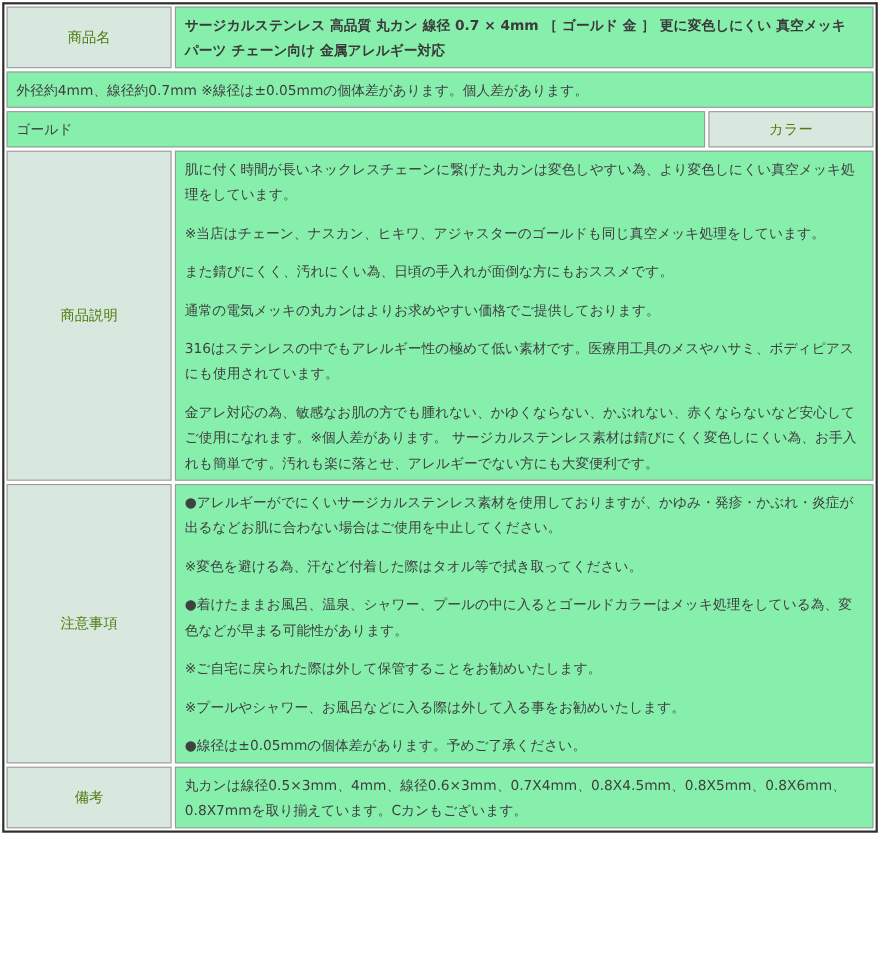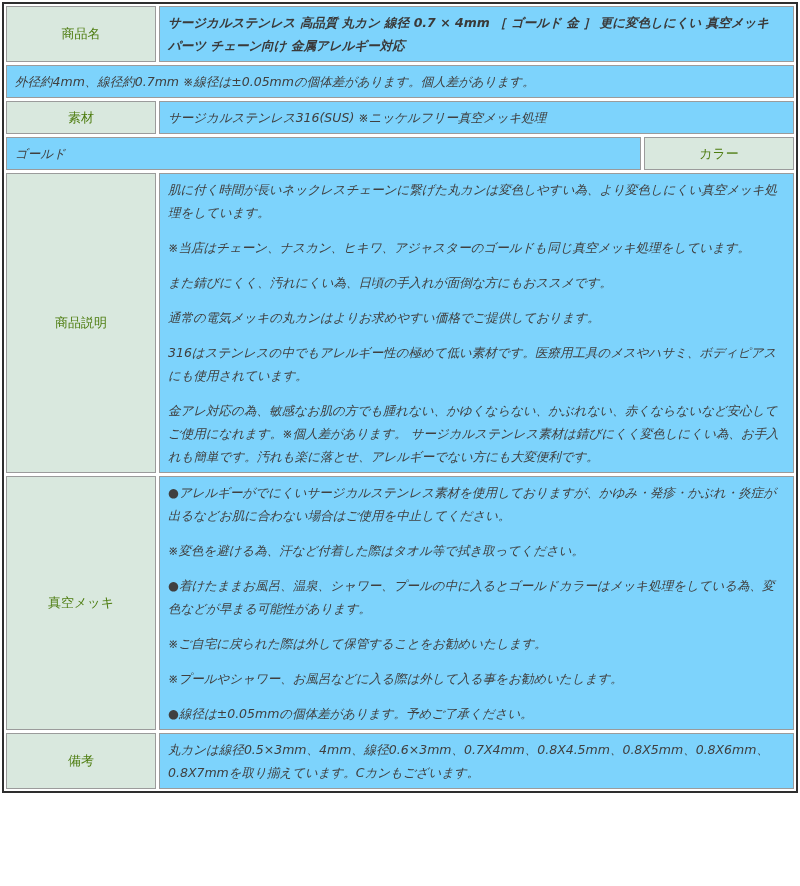--- a/index.html
+++ b/index.html
@@ -35,26 +35,25 @@
     align-items: center;
     justify-content: center;
     font-weight: normal;
     font-size: 13px;
     color: #4d7c0f;
     text-align: center;
     padding: 4px 2px;
   }
   .value-cell {
     flex: 1;
-    background: #7dd3fc;
+    background: #86efac;
     padding: 4px 8px;
     font-size: 12.5px;
     line-height: 23px;
     color: #404040;
-    font-style: italic;
   }
   .value-cell p {
     margin: 0 0 12px 0;
   }
   .value-cell p:last-child {
     margin-bottom: 0;
   }
   .value-bold p {
     font-weight: bold;
     color: #3a3a3a;
@@ -71,26 +70,20 @@
       <p>サージカルステンレス 高品質 丸カン 線径 0.7 × 4mm ［ ゴールド 金 ］ 更に変色しにくい 真空メッキ パーツ チェーン向け 金属アレルギー対応</p>
     </div>
   </div>
 
   <div class="spec-row">
     <div class="cell value-cell">
       <p>外径約4mm、線径約0.7mm ※線径は±0.05mmの個体差があります。個人差があります。</p>
     </div>
   </div>
 
-  <div class="spec-row">
-    <div class="cell label-cell">素材</div>
-    <div class="cell value-cell">
-      <p>サージカルステンレス316(SUS) ※ニッケルフリー真空メッキ処理</p>
-    </div>
-  </div>
 
   <div class="spec-row">
     <div class="cell value-cell">
       <p>ゴールド</p>
     </div>
     <div class="cell label-cell">カラー</div>
   </div>
 
   <div class="spec-row">
     <div class="cell label-cell">商品説明</div>
@@ -98,21 +91,21 @@
       <p>肌に付く時間が長いネックレスチェーンに繋げた丸カンは変色しやすい為、より変色しにくい真空メッキ処理をしています。</p>
       <p>※当店はチェーン、ナスカン、ヒキワ、アジャスターのゴールドも同じ真空メッキ処理をしています。</p>
       <p>また錆びにくく、汚れにくい為、日頃の手入れが面倒な方にもおススメです。</p>
       <p>通常の電気メッキの丸カンはよりお求めやすい価格でご提供しております。</p>
       <p>316はステンレスの中でもアレルギー性の極めて低い素材です。医療用工具のメスやハサミ、ボディピアスにも使用されています。</p>
       <p>金アレ対応の為、敏感なお肌の方でも腫れない、かゆくならない、かぶれない、赤くならないなど安心してご使用になれます。※個人差があります。 サージカルステンレス素材は錆びにくく変色しにくい為、お手入れも簡単です。汚れも楽に落とせ、アレルギーでない方にも大変便利です。</p>
     </div>
   </div>
 
   <div class="spec-row">
-    <div class="cell label-cell">真空メッキ</div>
+    <div class="cell label-cell">注意事項</div>
     <div class="cell value-cell">
       <p>●アレルギーがでにくいサージカルステンレス素材を使用しておりますが、かゆみ・発疹・かぶれ・炎症が出るなどお肌に合わない場合はご使用を中止してください。</p>
       <p>※変色を避ける為、汗など付着した際はタオル等で拭き取ってください。</p>
       <p>●着けたままお風呂、温泉、シャワー、プールの中に入るとゴールドカラーはメッキ処理をしている為、変色などが早まる可能性があります。</p>
       <p>※ご自宅に戻られた際は外して保管することをお勧めいたします。</p>
       <p>※プールやシャワー、お風呂などに入る際は外して入る事をお勧めいたします。</p>
       <p>●線径は±0.05mmの個体差があります。予めご了承ください。</p>
     </div>
   </div>
 

